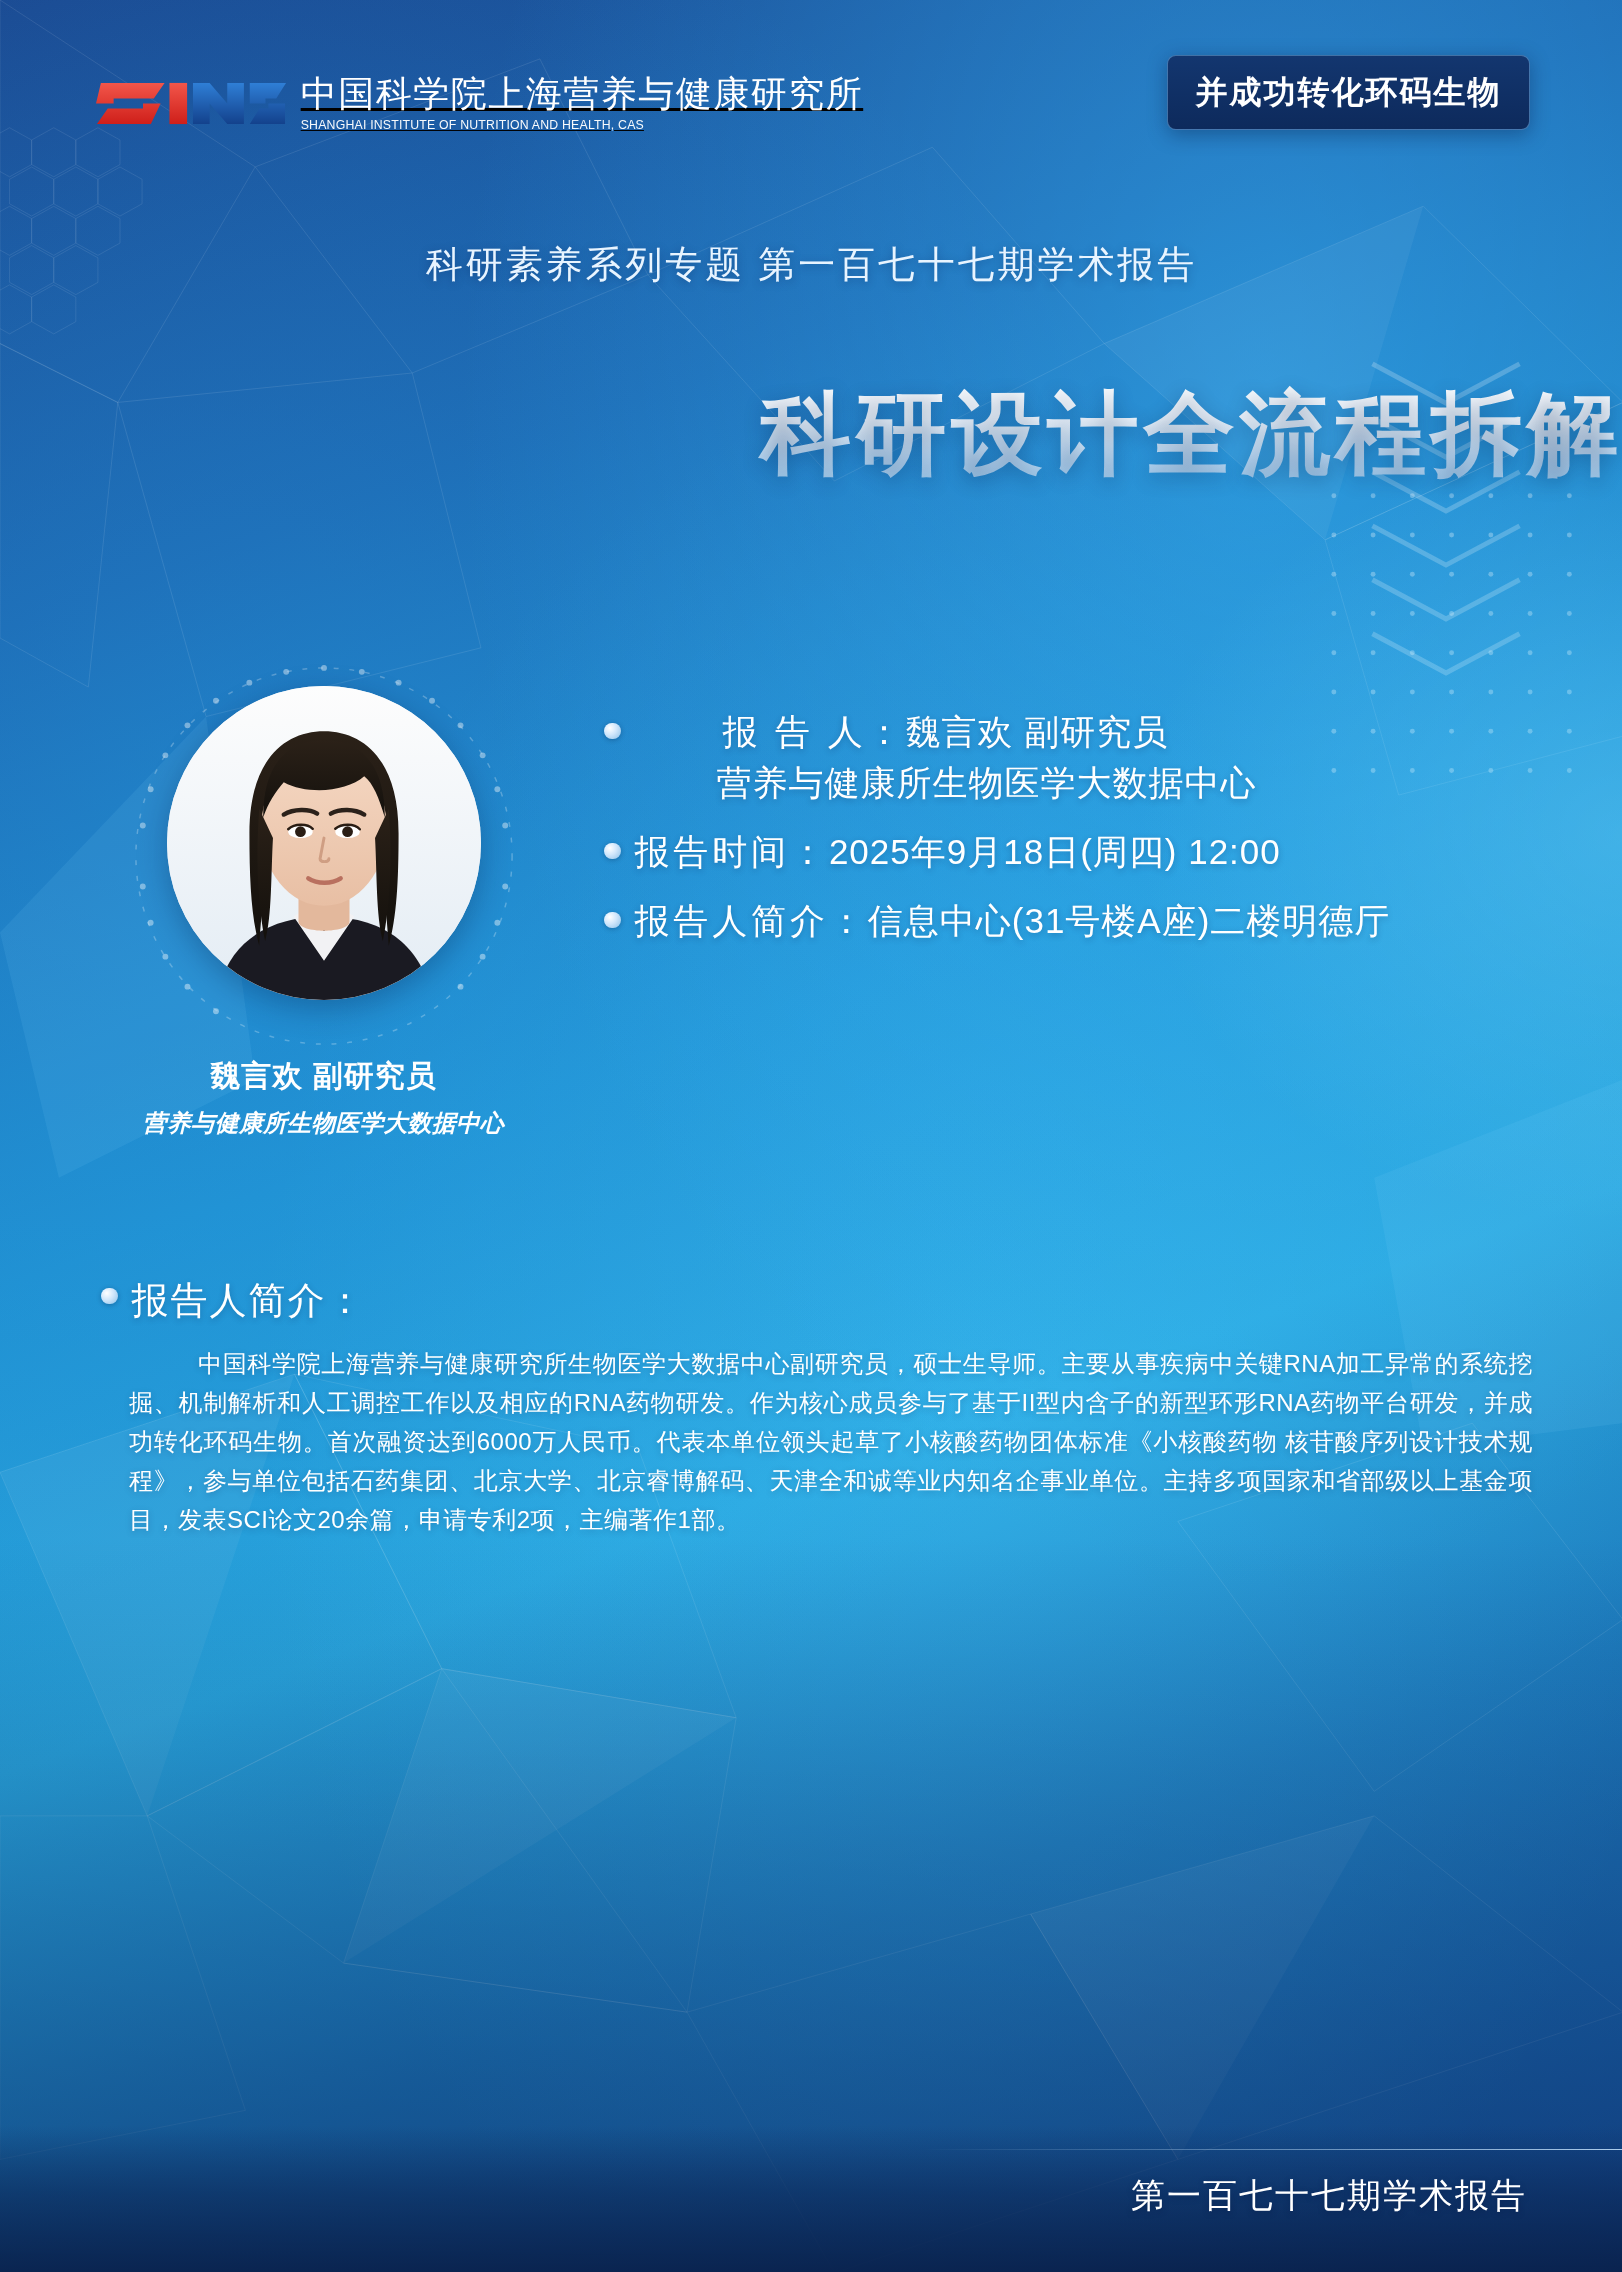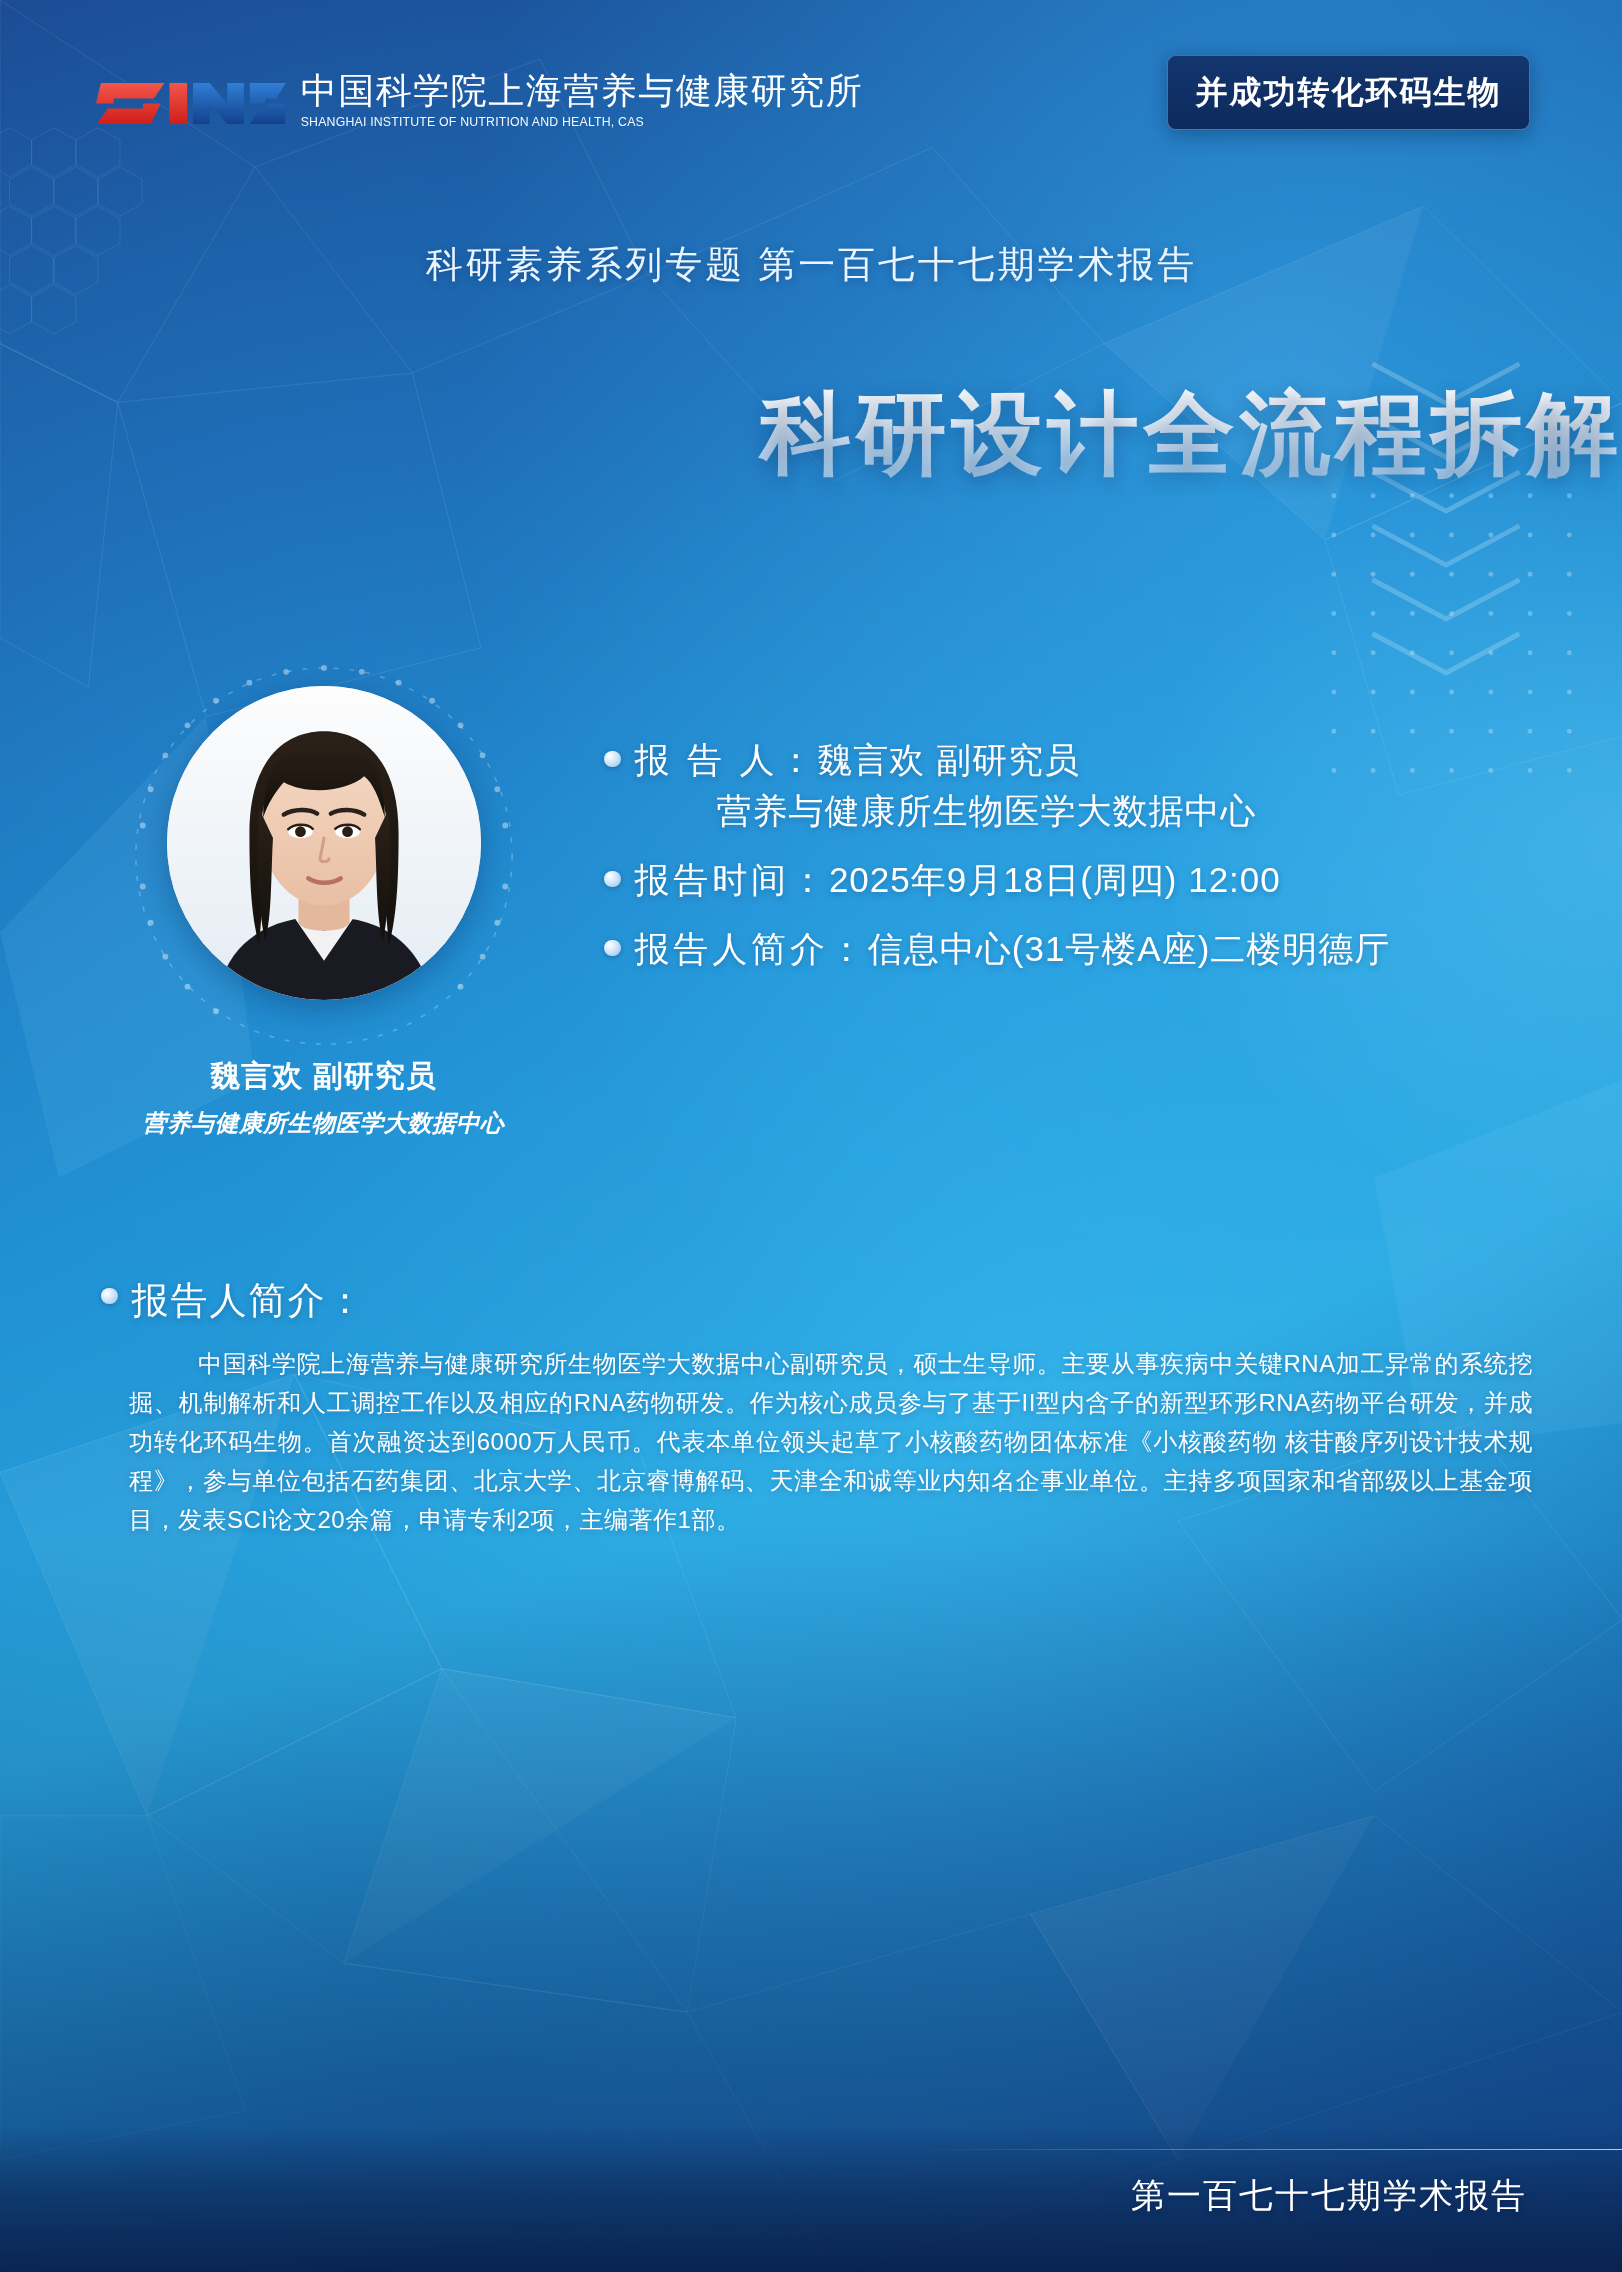--- a/index.html
+++ b/index.html
@@ -55,21 +55,23 @@
     width: 491px; height: 785px;
     background: radial-gradient(ellipse at 100% 50%, rgba(120,220,255,0.32) 0%, rgba(120,220,255,0) 70%);
     pointer-events: none;
   }
 
   
   .logo-wrap {
     position: absolute;
     left: 96px; top: 73px;
     display: flex;
+    align-items: center;
     gap: 13.7px;
+    text-decoration: underline;
   }
   .logo-mark {
     position: relative;
     width: 191px; height: 61px;
   }
   .logo-text-block {
     color: #ffffff;
     line-height: 1;
   }
   .logo-cn {
@@ -167,23 +169,24 @@
     color: #ffffff;
     font-size: 23.6px;
     font-style: italic;
     font-weight: 600;
     letter-spacing: 0.5px;
   }
 
   
   .info-list {
     position: absolute;
-    left: 604px; top: 736px;
+    left: 604px; top: 708px;
     width: 957px;
     color: #ffffff;
+    text-align: center;
   }
   .info-row {
     position: relative;
     display: flex;
     align-items: flex-start;
     margin-bottom: 20.6px;
   }
   .bullet {
     flex: 0 0 auto;
     width: 16.7px; height: 16.7px;

